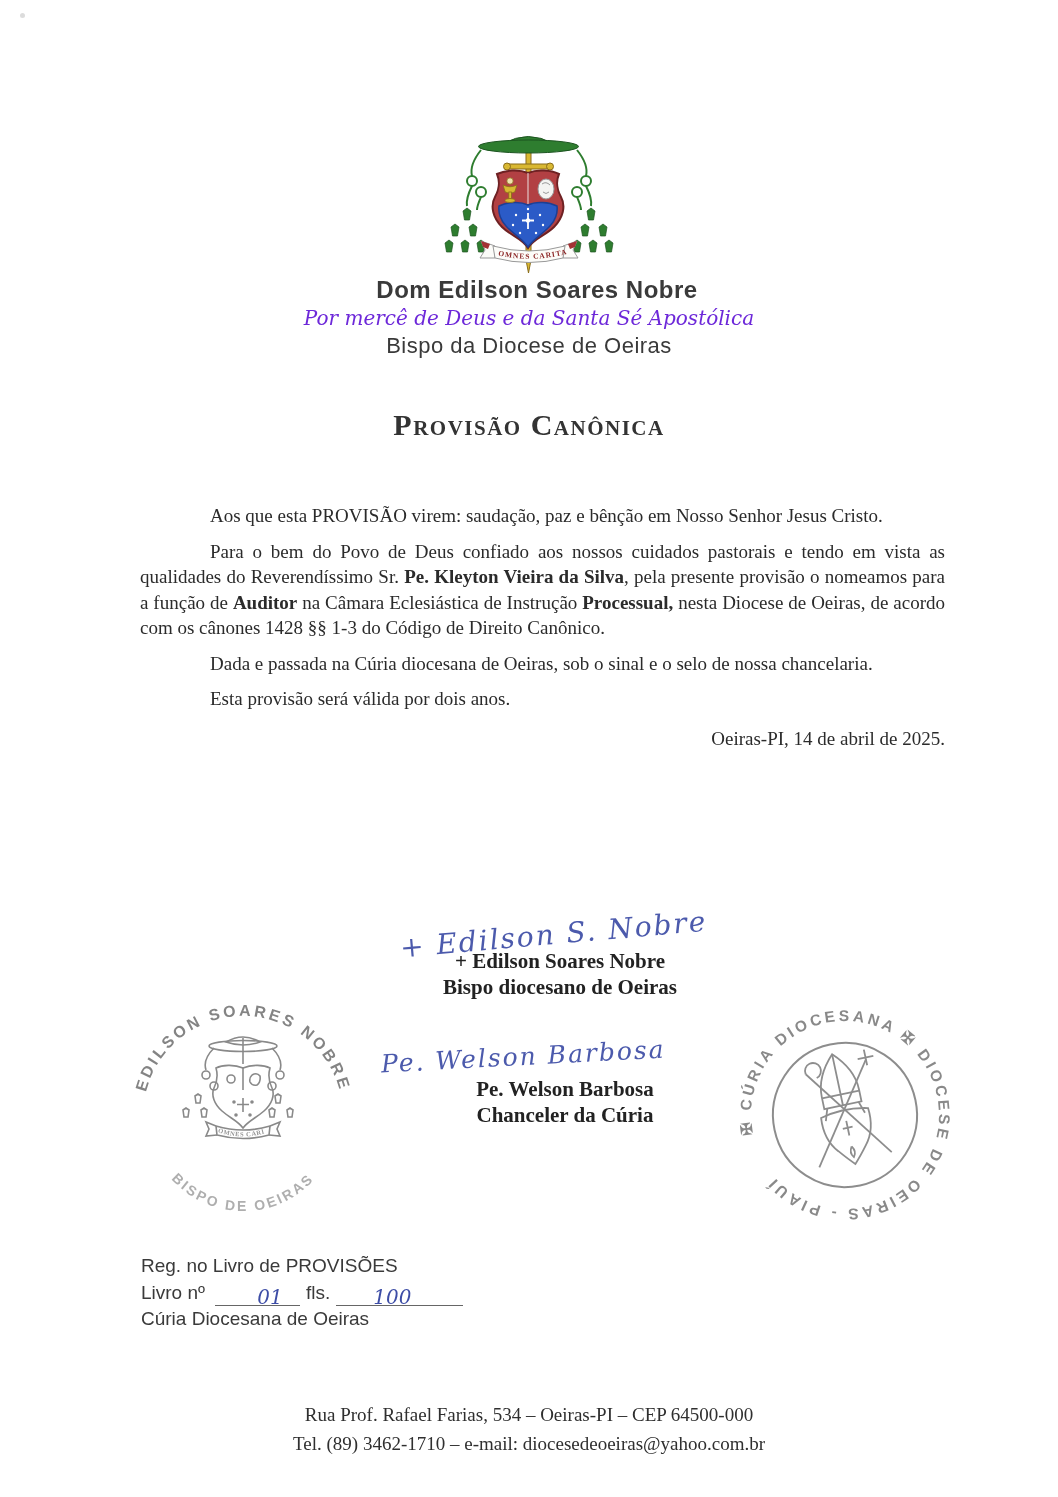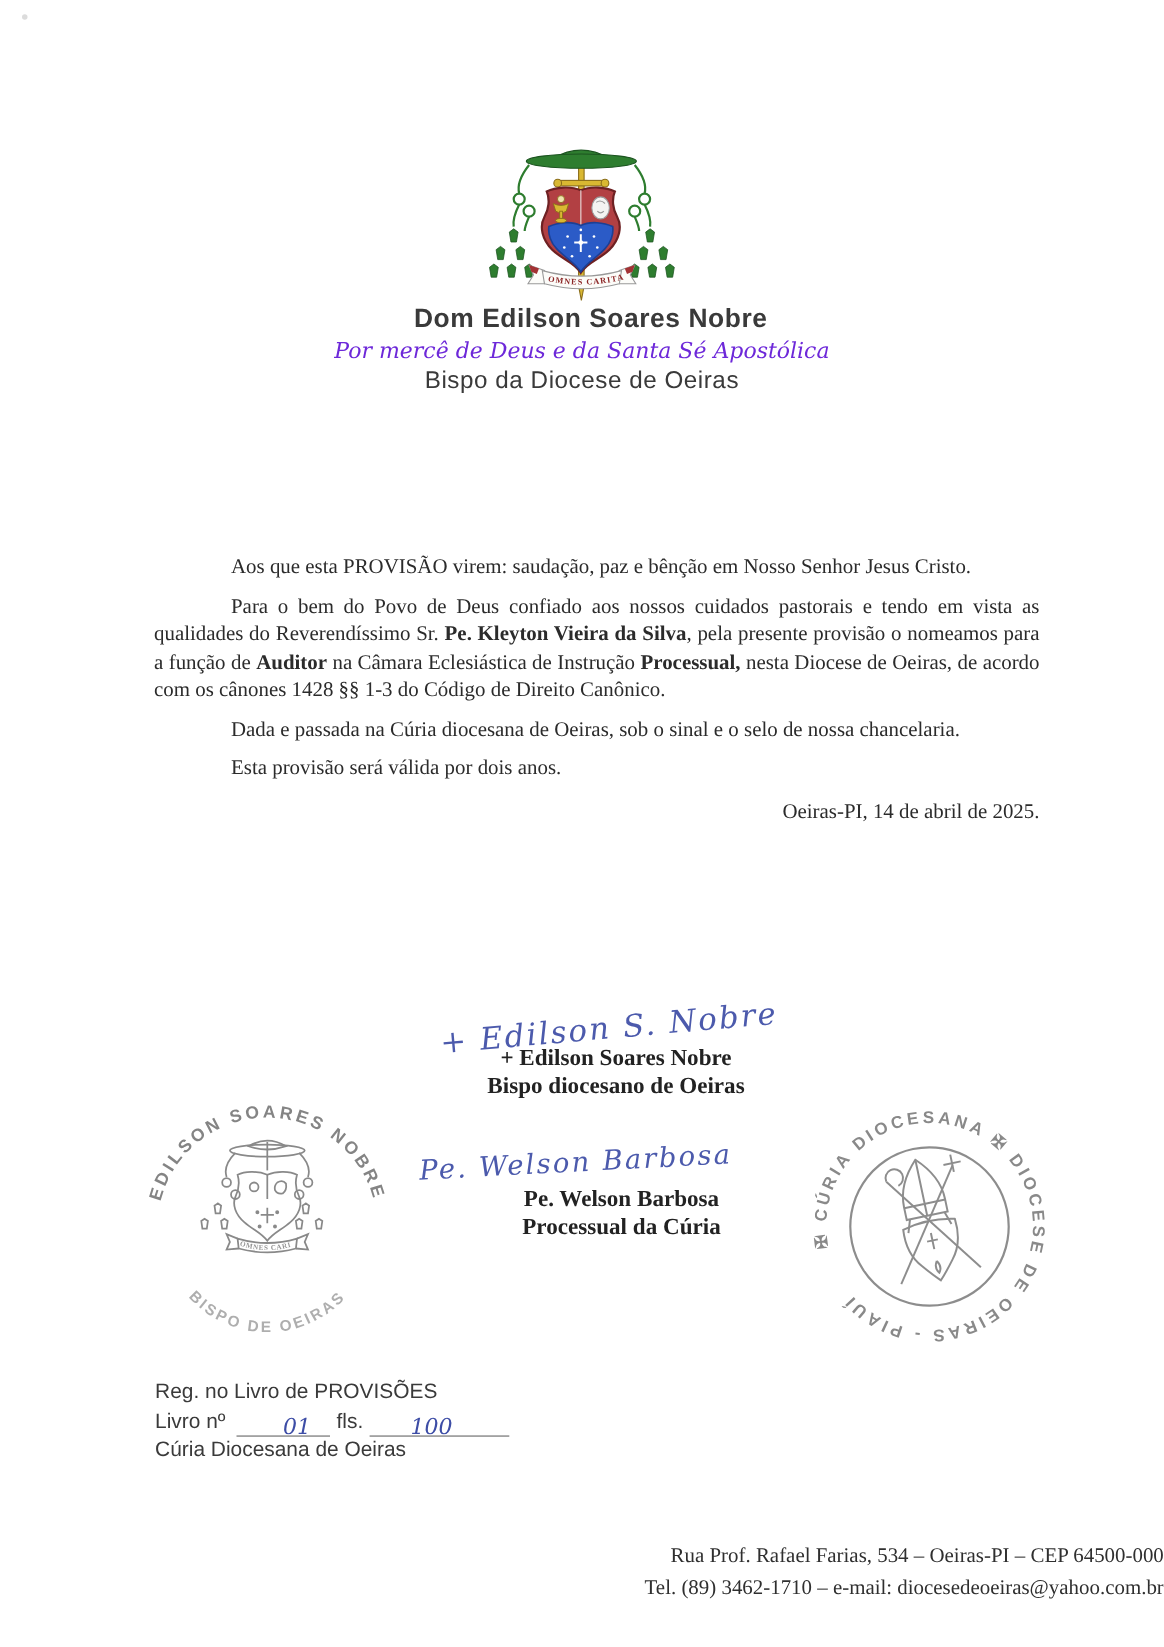--- a/index.html
+++ b/index.html
@@ -60,21 +60,21 @@
   .reg-line2 { margin-top:1px; }
   .uline { display:inline-block; border-bottom:1.5px solid #666; height:22px;
     vertical-align:bottom; }
   .u-book { width:85px; margin:0 6px 0 10px; text-align:center; }
   .u-page { width:115px; margin-left:6px; text-align:left; padding-left:12px; }
   .hw-num { font-family:"DejaVu Serif", serif; font-style:italic;
     color:#3d4da6; font-size:20px; position:relative; top:1px;margin-left:25px; }
 
   
   .footer { position:absolute; top:1400px; left:0; width:100%;
-    text-align:right; font-size:19px; line-height:29px; color:#2f2f2f; }
+    text-align:center; font-size:19px; line-height:29px; color:#2f2f2f; }
 </style>
 </head>
 <body>
 
 <div class="page">
 
   <div class="speck" style="top:13px;left:20px;"></div>
 
   <svg class="crest" width="172" height="152" viewBox="0 0 172 152" xmlns="http://www.w3.org/2000/svg">
 
@@ -166,20 +166,21 @@
       </text>
     </g>
   </svg>
 
   <div class="hdr">
     <div class="hdr-name">Dom Edilson Soares Nobre</div>
     <div class="hdr-motto">Por mercê de Deus e da Santa Sé Apostólica</div>
     <div class="hdr-title">Bispo da Diocese de Oeiras</div>
   </div>
 
+  <h1 class="doc-title">Provisão Canônica</h1>
 
   <div class="body-text">
     <p>Aos que esta PROVISÃO virem: saudação, paz e bênção em Nosso Senhor Jesus Cristo.</p>
     <p><span>Para o bem do Povo de Deus confiado aos nossos cuidados pastorais e tendo em vista as qualidades do Reverendíssimo Sr. </span><b>Pe. Kleyton Vieira da Silva</b><span>, pela presente provisão o nomeamos para a função de </span><b>Auditor</b><span> na Câmara Eclesiástica de Instrução </span><b>Processual,</b><span> nesta Diocese de Oeiras, de acordo com os cânones 1428 §§ 1-3 do Código de Direito Canônico.</span></p>
     <p>Dada e passada na Cúria diocesana de Oeiras, sob o sinal e o selo de nossa chancelaria.</p>
     <p>Esta provisão será válida por dois anos.</p>
     <p class="dateline">Oeiras-PI, 14 de abril de 2025.</p>
   </div>
 
   <div class="hw hw-bishop">+ Edilson S. Nobre</div>
@@ -187,21 +188,21 @@
     <div class="sig-inner">
       <div class="sig-name">+ Edilson Soares Nobre</div>
       <div class="sig-title">Bispo diocesano de Oeiras</div>
     </div>
   </div>
 
   <div class="hw hw-chancellor">Pe. Welson Barbosa</div>
   <div class="sig sig-chancellor">
     <div class="sig-inner">
       <div class="sig-name">Pe. Welson Barbosa</div>
-      <div class="sig-title">Processual da Cúria</div>
+      <div class="sig-title">Chanceler da Cúria</div>
     </div>
   </div>
 
   <svg class="stamp stamp-left" width="230" height="232" viewBox="0 0 230 232" xmlns="http://www.w3.org/2000/svg">
     <path id="lsTop" d="M15,122 A100,100 0 0 1 215,122" fill="none"></path>
     <path id="lsBot" d="M22,145 A96,96 0 0 0 208,145" fill="none"></path>
     <text font-family="Liberation Sans, sans-serif" font-weight="bold" font-size="16" letter-spacing="3" fill="#6f6f6f" opacity=".85">
       <textPath href="#lsTop" startOffset="50%" text-anchor="middle">EDILSON SOARES NOBRE</textPath>
     </text>
     <text font-family="Liberation Sans, sans-serif" font-weight="bold" font-size="14" letter-spacing="2.5" fill="#8d8d8d" opacity=".7">

